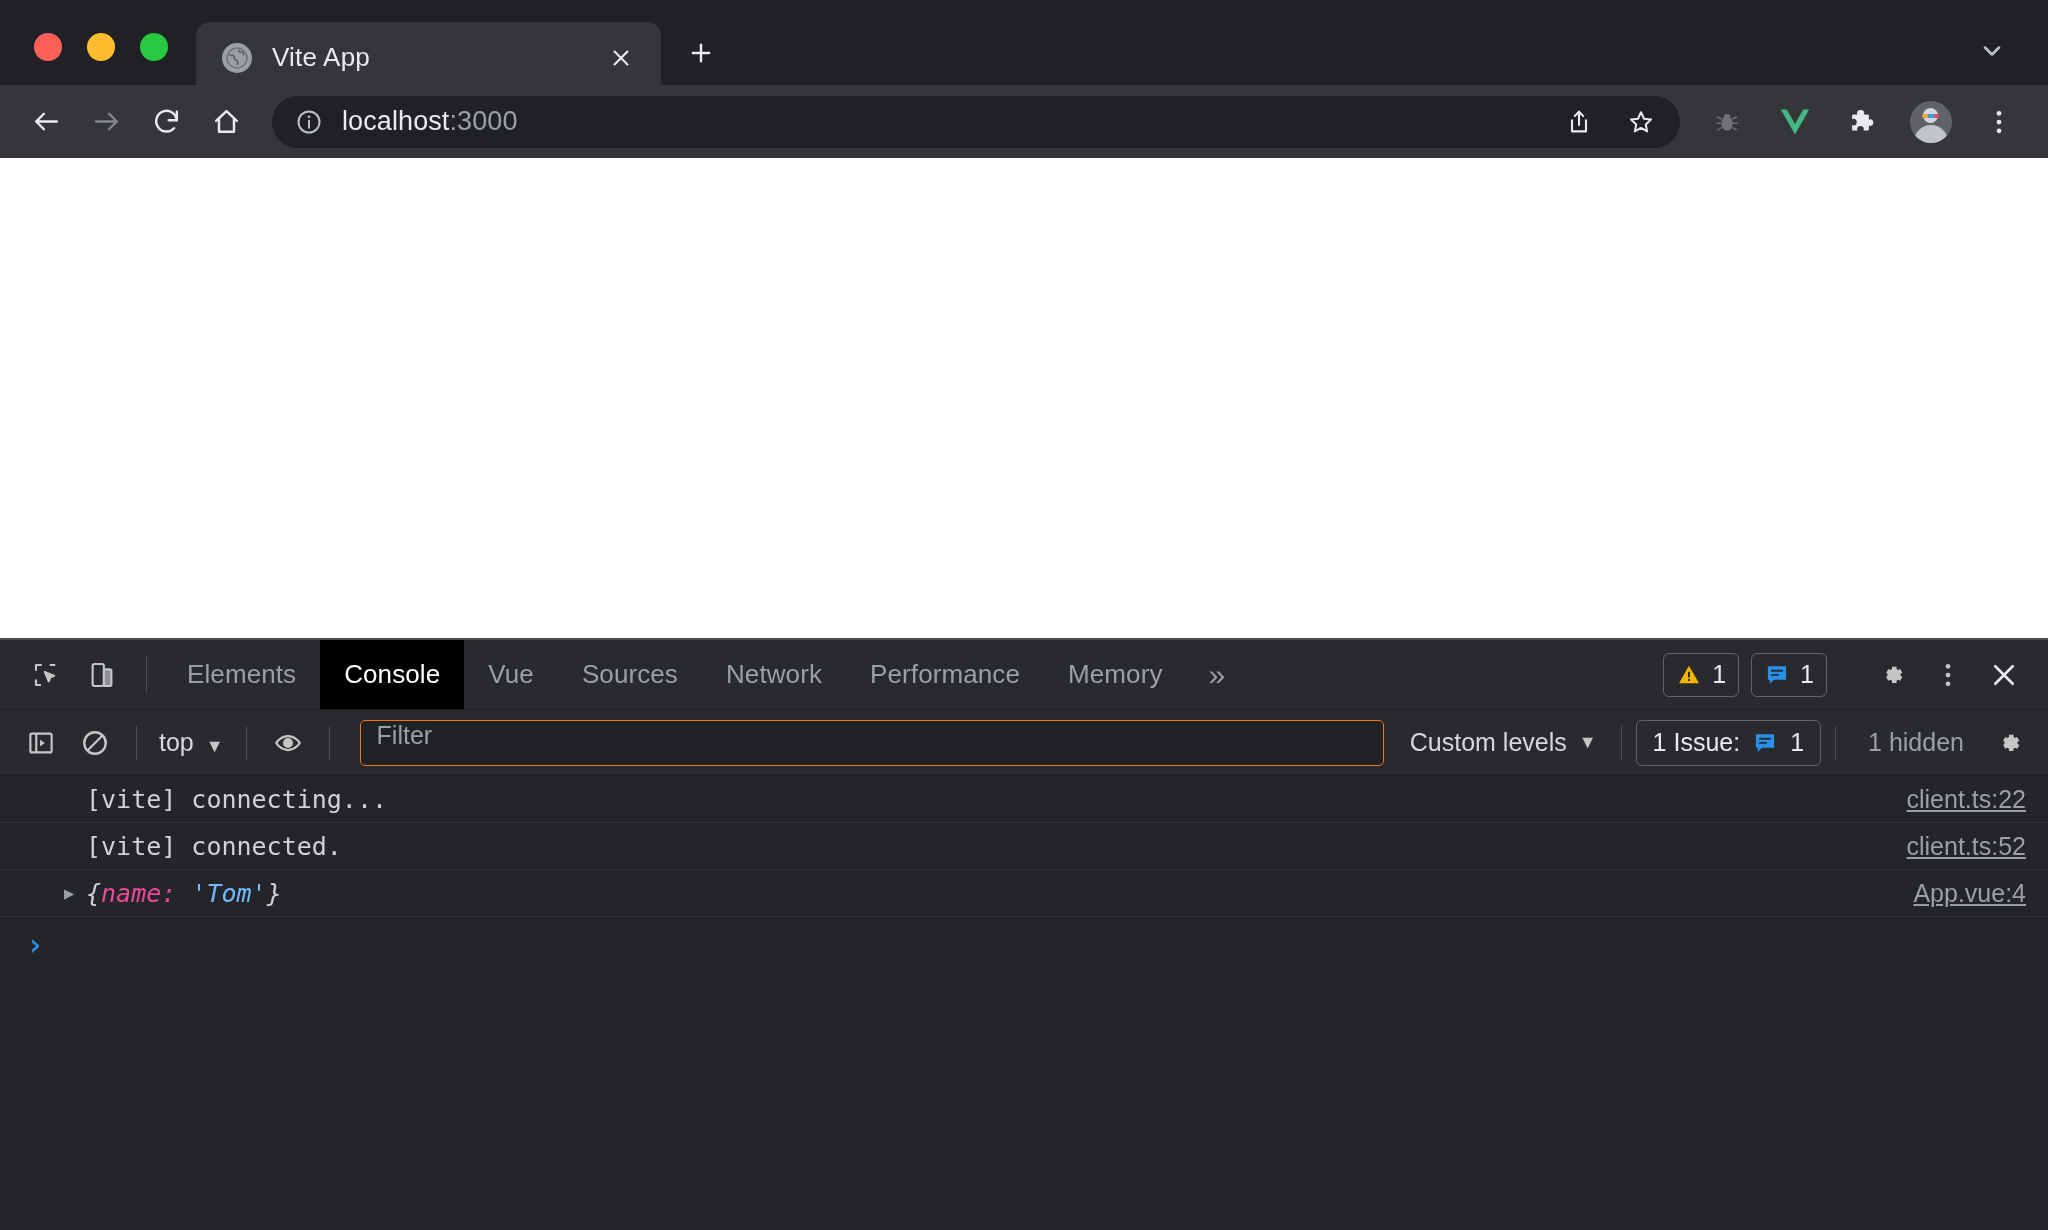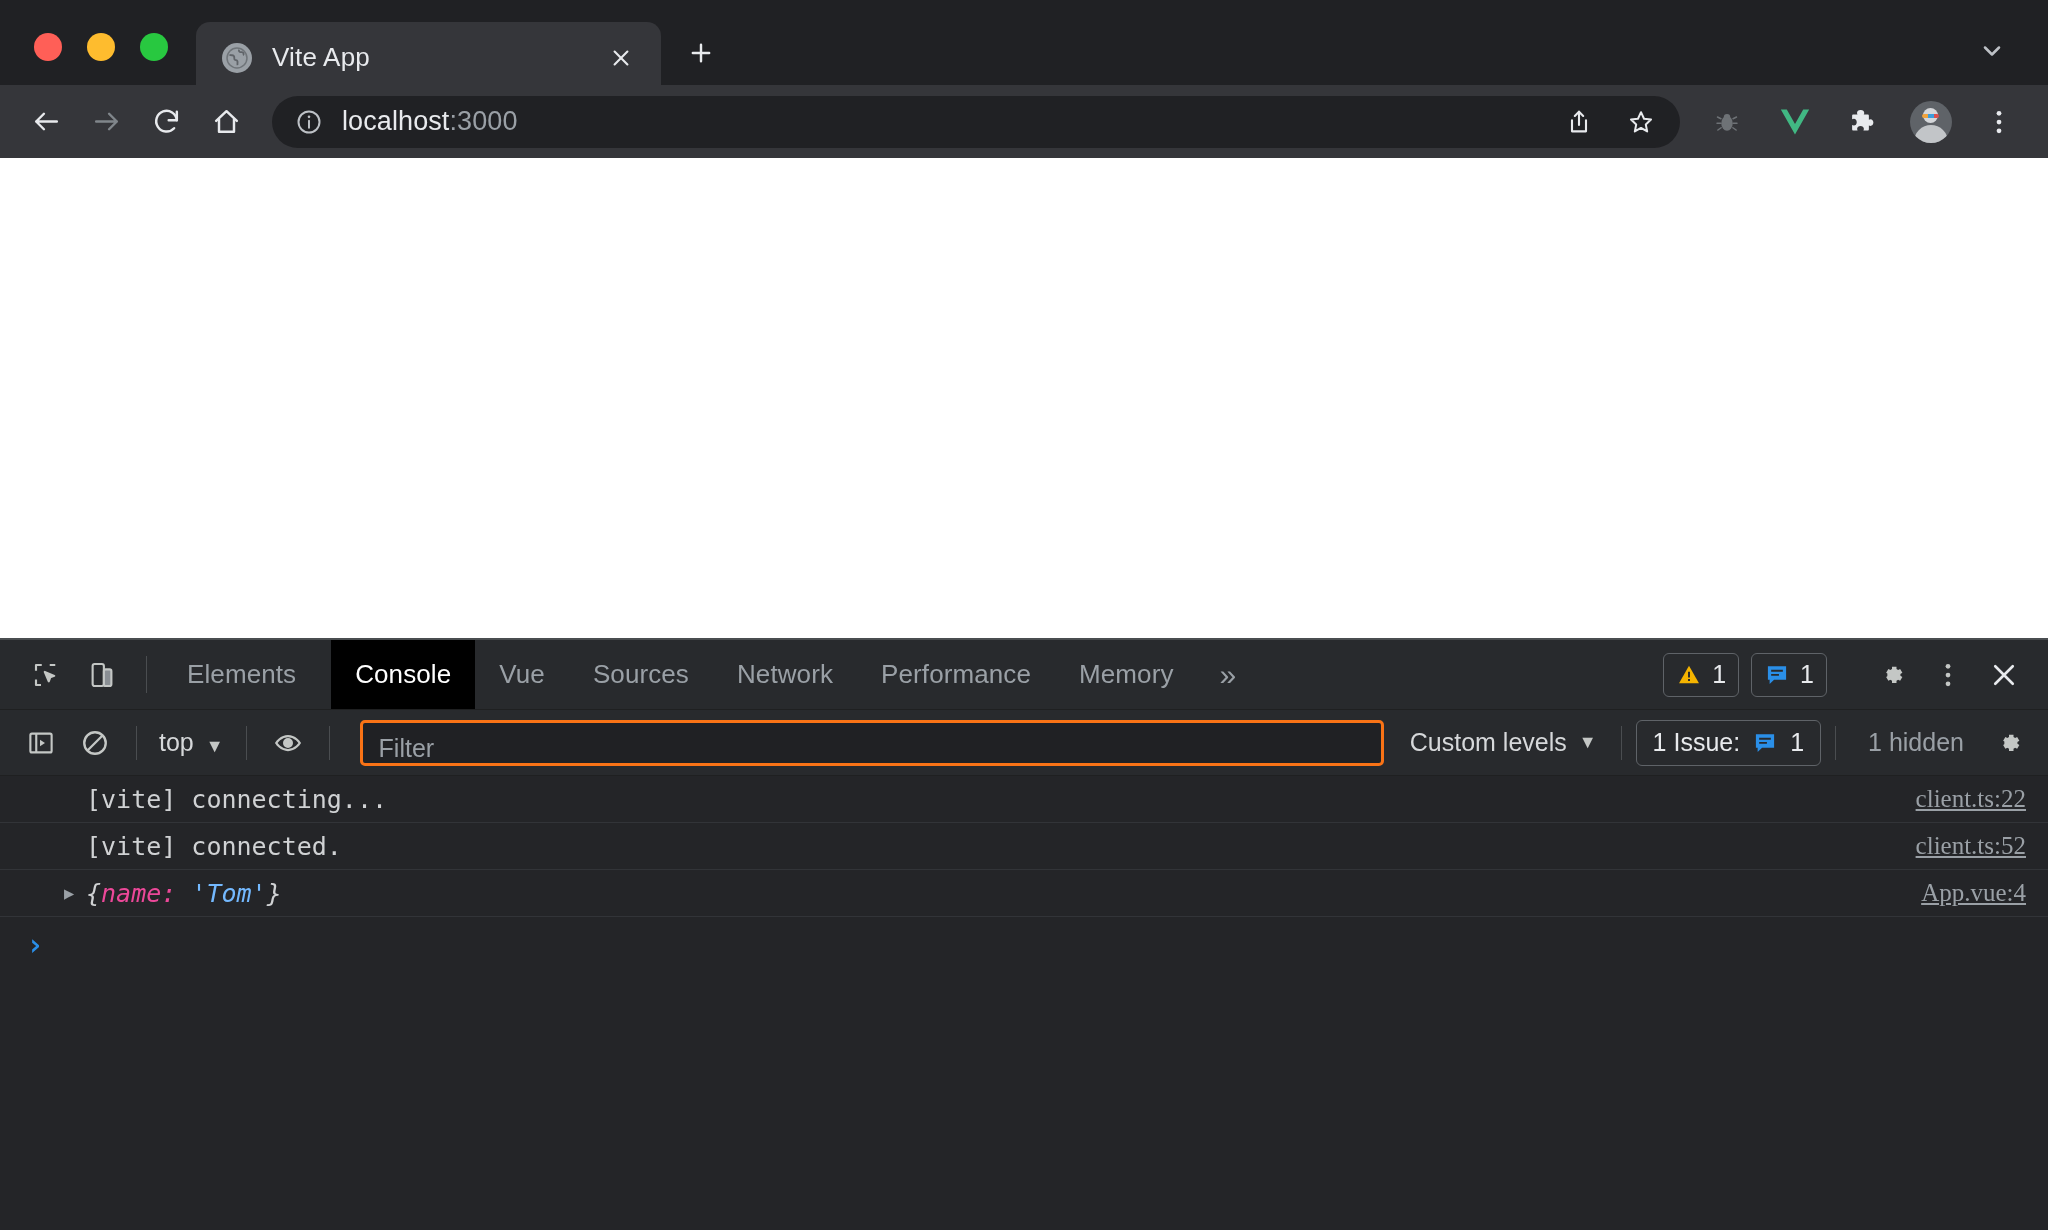--- a/index.html
+++ b/index.html
@@ -191,21 +191,20 @@
   .dt-tab {
     display: flex; align-items: center;
     padding: 0 24px;
     color: #9aa0a6; font-size: 26px;
     white-space: nowrap;
     letter-spacing: .1px;
   }
   .dt-tab.active {
     background: #000000;
     color: #ffffff;
-    margin-left: 11px;
   }
   .dt-more {
     display: flex; align-items: center;
     padding: 0 22px; color: #9aa0a6; font-size: 30px;
   }
   .dt-tabbar-spacer { flex: 1 1 auto; }
   .dt-badges { display: flex; align-items: center; gap: 12px; padding-right: 4px; }
   .dt-badge {
     display: flex; align-items: center; gap: 10px;
     border: 1px solid #5f6368; border-radius: 6px;
@@ -232,24 +231,24 @@
   .cb-icon svg { width: 30px; height: 30px; display: block; }
   .cb-sep { width: 1px; height: 34px; background: #4a4d50; margin: 0 14px; flex: 0 0 1px; }
   .cb-select {
     display: flex; align-items: flex-end; gap: 12px;
     color: #d6d8da; font-size: 25px; padding: 0 8px;
     white-space: nowrap;
   }
   .caret { font-size: 18px; color: #c4c7c5; }
   .cb-filter {
     flex: 1 1 auto; height: 46px;
-    background: #202124; border: 3px solid #f97316;
+    background: #202124; border: 1px solid #f97316;
     border-radius: 5px;
     margin: 0 16px;
-    display: flex; align-items: flex-end;
+    display: flex; align-items: flex-start;
     padding: 0 16px; min-width: 0;
   }
   .cb-filter .ph { color: #9aa0a6; font-size: 25px; }
   .cb-levels {
     display: flex; align-items: center; gap: 12px;
     color: #d6d8da; font-size: 25px; padding: 0 10px;
     white-space: nowrap;
   }
   .cb-issues {
     display: flex; align-items: center; gap: 12px;
@@ -287,21 +286,21 @@
     margin-left: 52px;
   }
   .msg-indent { width: 86px; flex: 0 0 86px; }
   .msg-text { flex: 1 1 auto; white-space: pre; overflow: hidden; }
   .msg-text .objkey { font-style: italic; color: #ec4899; }
   .msg-text .objstr { color: #74b9ff; font-style: italic; }
   .msg-text .objbrace { font-style: italic; color: #d0d2d4; }
   .msg-link {
     flex: 0 0 auto; color: #9aa0a6;
     text-decoration: underline;
-    font-family: Liberation Serif, serif;
+    font-family: Liberation Sans, sans-serif;
     font-size: 25px; padding-left: 30px;
   }
   .prompt-row {
     display: flex; align-items: center;
     min-height: 54px;
     padding-left: 26px;
     background: #242528;
   }
   .prompt-caret {
     color: #2a8fe8; font-size: 30px; font-weight: bold;

